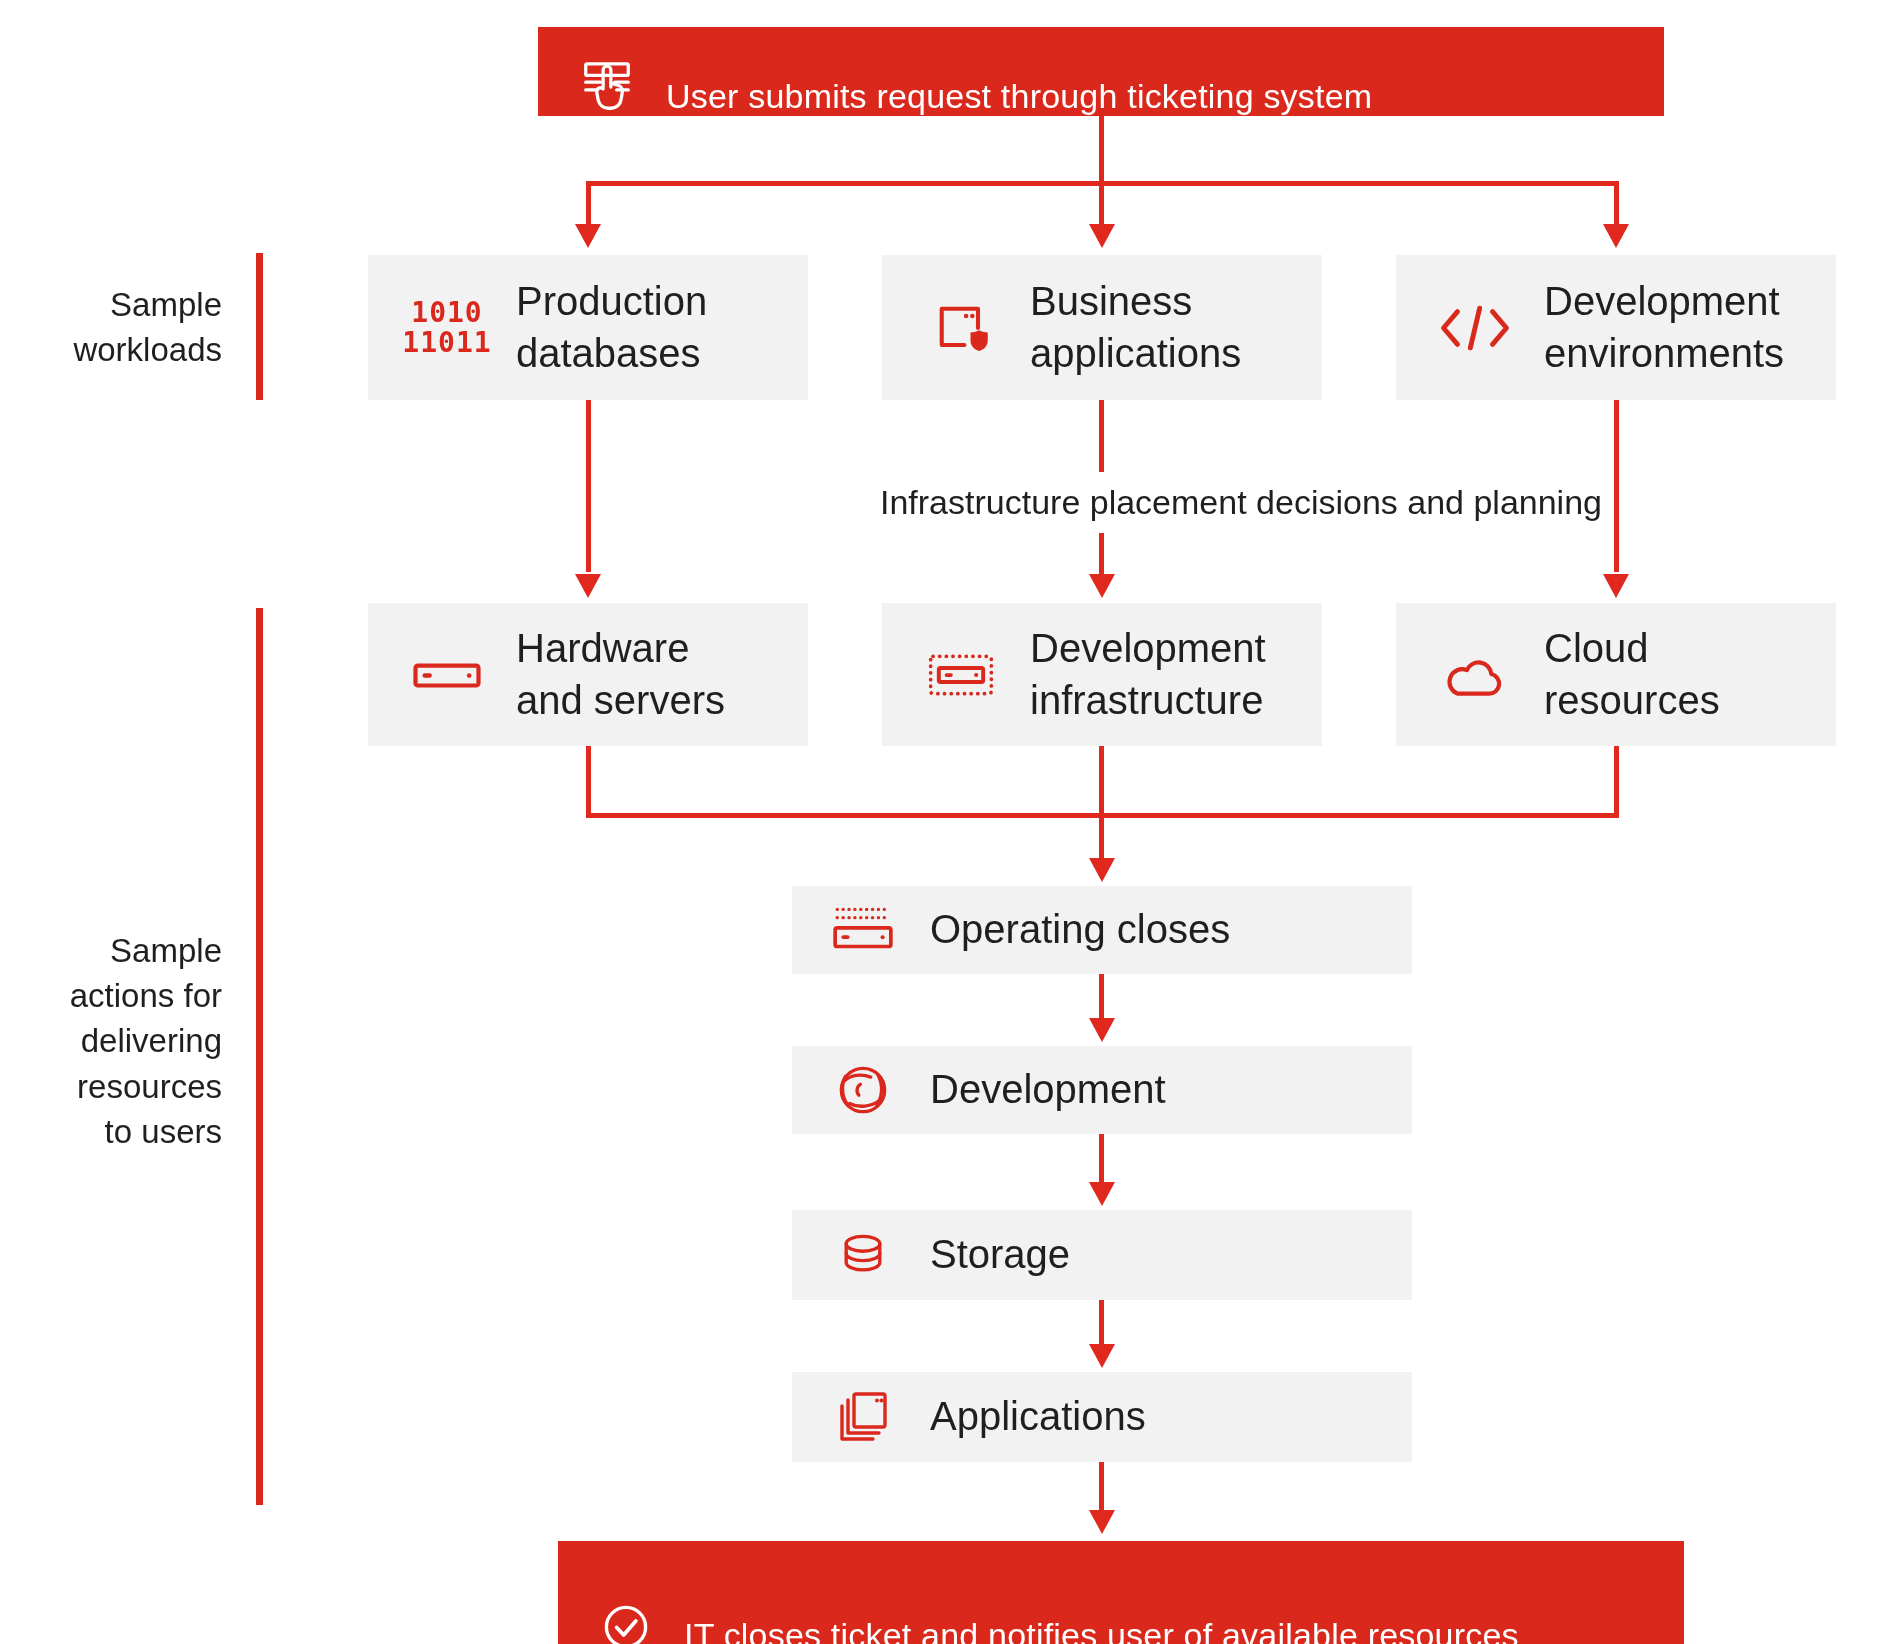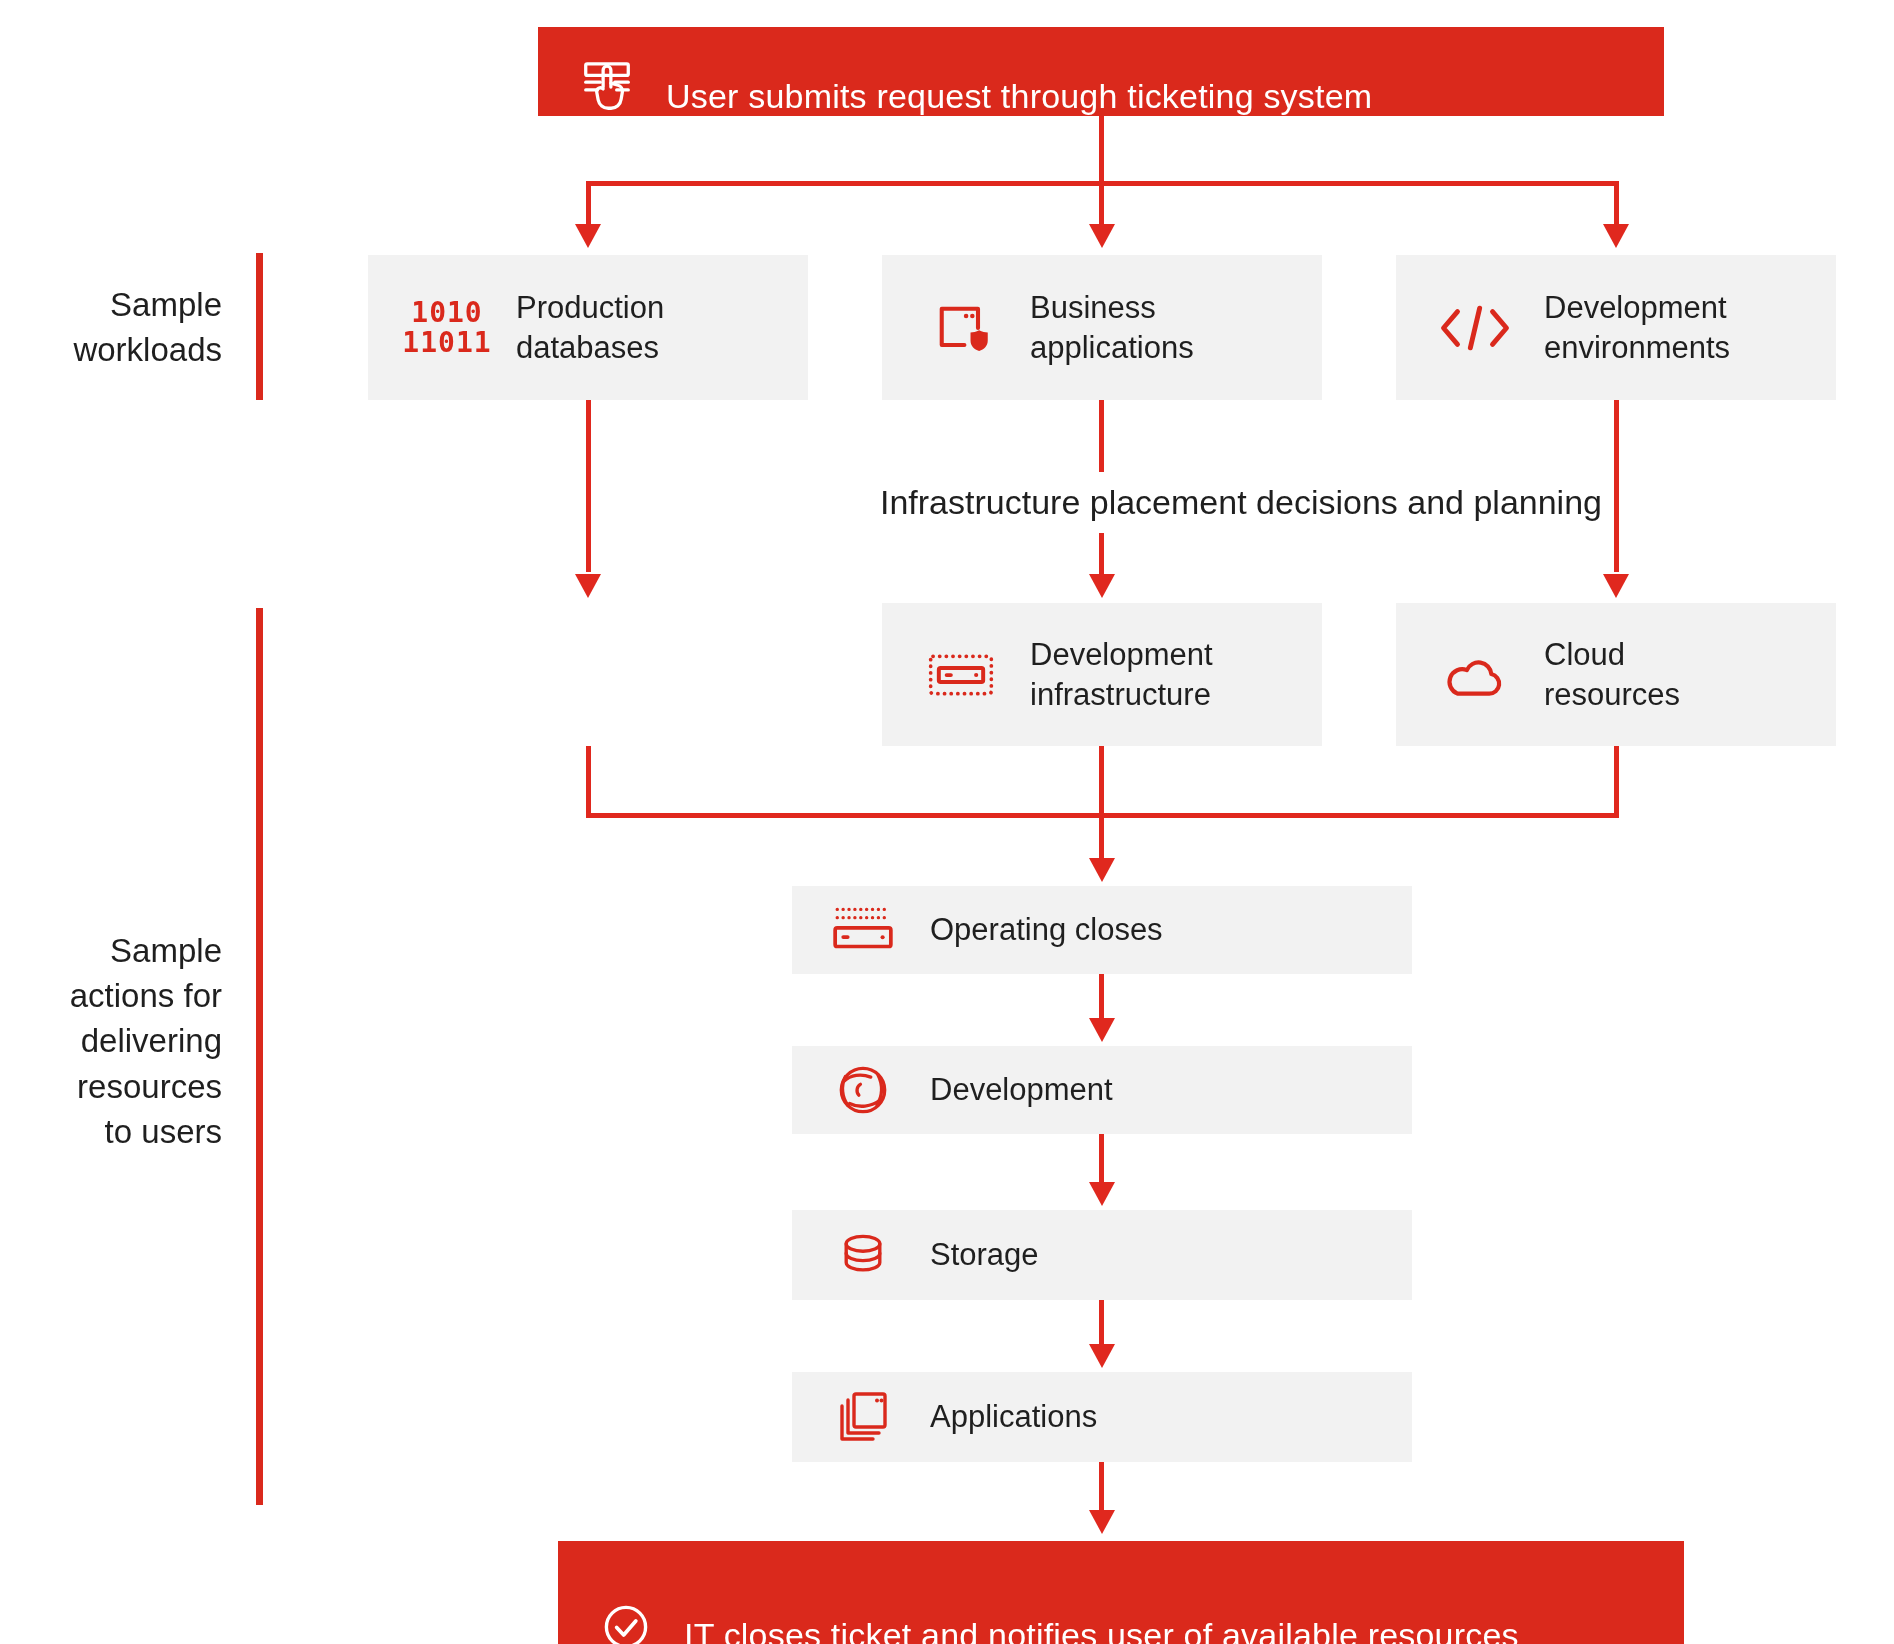--- a/index.html
+++ b/index.html
@@ -8,21 +8,21 @@
 
   
   .banner{position:absolute;display:flex;align-items:flex-end;background:var(--banner_red);
           color:#fff;font-size:34px;letter-spacing:.2px;}
   .banner .bicon{margin:0 30px 0 40px;display:flex;color:#ffffff;flex:0 0 auto;}
 
   
   .gbox{position:absolute;background:var(--box_gray);display:flex;align-items:center;}
   .gbox .icon{margin-left:36px;width:86px;display:flex;justify-content:center;align-items:center;
               color:var(--banner_red);flex:0 0 auto;}
-  .gbox .lbl{margin-left:26px;font-size:31px;line-height:1.28;color:var(--text_dark);white-space:pre-line;}
+  .gbox .lbl{margin-left:26px;font-size:40px;line-height:1.28;color:var(--text_dark);white-space:pre-line;}
   .step .icon{margin-left:34px;width:74px;}
   .step .lbl{margin-left:30px;}
 
   
   .vline{position:absolute;width:5px;background:var(--line_red);}
   .hline{position:absolute;height:5px;background:var(--line_red);}
   .ah{position:absolute;width:0;height:0;border-left:13px solid transparent;
       border-right:13px solid transparent;border-top:24px solid var(--line_red);}
 
   
@@ -111,20 +111,31 @@
   <div class="ah" style="left:1089px;top:574px"></div>
   <div class="caption">Infrastructure placement decisions and planning</div>
 
   <div class="sbar" style="left:256px;top:608px;height:897px"></div>
   <div class="slabel" style="left:0px;top:928px">Sample
 actions for
 delivering
 resources
 to users</div>
 
+  <div class="gbox" style="left:368px;top:603px;width:440px;height:143px">
+    <span class="icon">
+      <svg width="76" height="56" viewBox="0 0 64 48" fill="none" stroke="currentColor" stroke-width="3.6" stroke-linecap="round" stroke-linejoin="round">
+        <rect x="5" y="16" width="54" height="17" rx="2"></rect>
+        <rect x="11" y="22.6" width="8" height="3.8" rx="1.9" fill="currentColor" stroke="none"></rect>
+        <circle cx="51" cy="24.5" r="2" fill="currentColor" stroke="none"></circle>
+      </svg>
+    </span>
+    <span class="lbl">Hardware
+and servers</span>
+  </div>
 
   <div class="gbox" style="left:882px;top:603px;width:440px;height:143px">
     <span class="icon">
       <svg width="76" height="56" viewBox="0 0 64 48" fill="none" stroke="currentColor" stroke-linecap="round" stroke-linejoin="round">
         <rect x="6" y="8" width="52" height="32" rx="2" stroke-width="3.2" stroke-dasharray="0.1 5.6"></rect>
         <rect x="13" y="18" width="38" height="12" rx="1.5" stroke-width="3.4"></rect>
         <rect x="18" y="22.4" width="7" height="3.4" rx="1.7" fill="currentColor" stroke="none"></rect>
         <circle cx="45" cy="24" r="1.8" fill="currentColor" stroke="none"></circle>
       </svg>
     </span>

